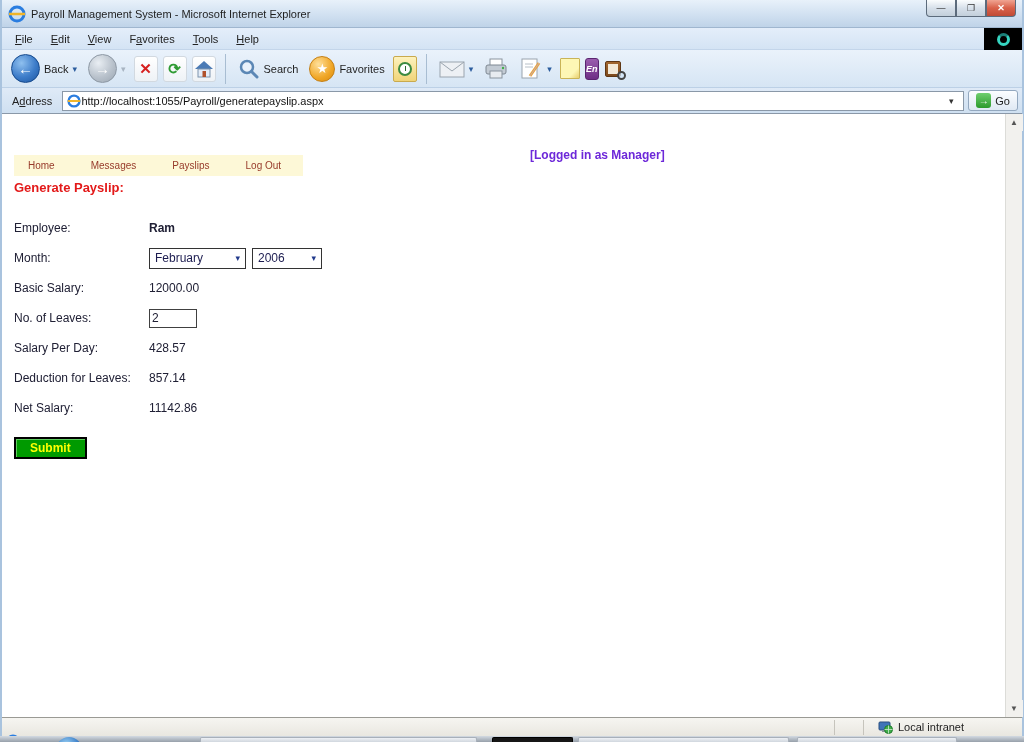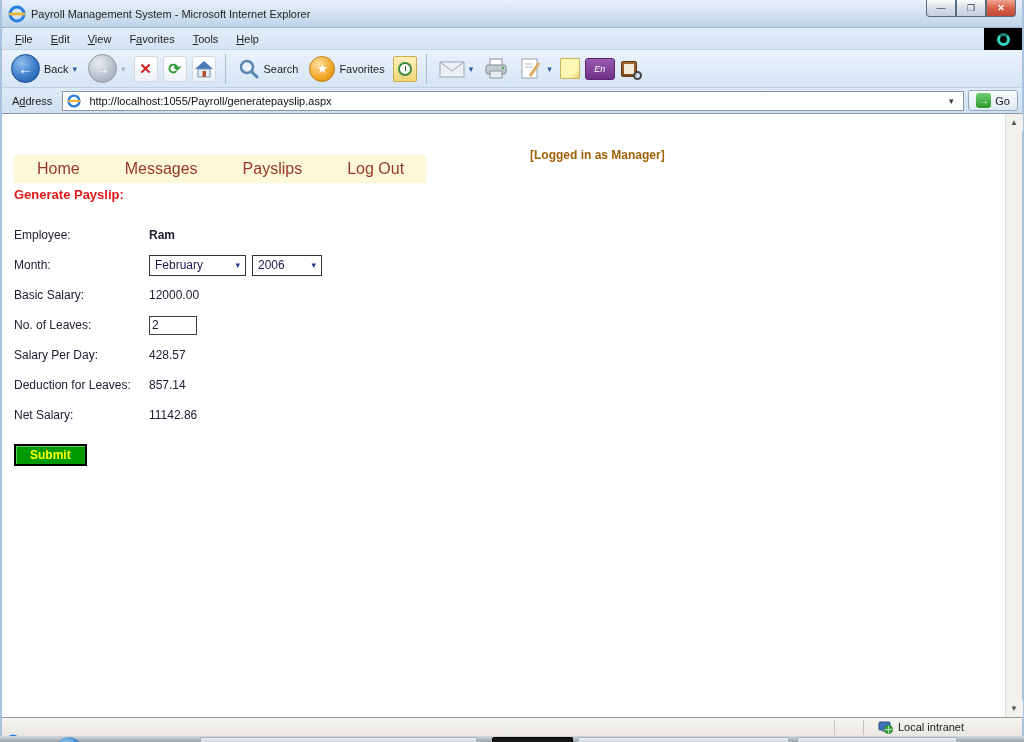--- a/index.html
+++ b/index.html
@@ -37,42 +37,42 @@
   .tile { width:24px; height:26px; background:linear-gradient(#ffffff,#eef2f6); border:1px solid #d2d9e0; border-radius:3px; display:flex; align-items:center; justify-content:center; }
   .stop-x { color:#d61f1f; font-weight:bold; font-size:15px; }
   .refresh-g { color:#2f9b33; font-weight:bold; font-size:15px; }
   .tsep { width:1px; height:30px; background:#a8bdd2; margin:0 4px; }
   .tlabel { font-size:11px; color:#1e1e1e; }
   .fav-circle { width:26px; height:26px; border-radius:50%; background:radial-gradient(circle at 35% 30%, #ffe09a, #f0a626 60%, #d88a10); border:1px solid #c57f12; display:flex; align-items:center; justify-content:center; color:#fff; font-size:13px; }
   .hist-tile { width:24px; height:26px; background:linear-gradient(#fdf2bd,#f0d478); border:1px solid #c9aa4e; border-radius:2px; display:flex; align-items:center; justify-content:center; }
   .clock { width:14px; height:14px; border-radius:50%; border:2px solid #3c8a40; background:#fff; position:relative; }
   .clock:after { content:""; position:absolute; left:5px; top:2px; width:1px; height:5px; background:#2a6a2e; }
   .note-tile { width:20px; height:21px; background:linear-gradient(135deg,#fdf7b5 70%,#e8cf6e); border:1px solid #c9b457; border-radius:1px; }
-  .en-tile { width:30px; height:22px; background:linear-gradient(#9a5cae,#6e2f86); border:1px solid #5a2570; border-radius:3px; color:#fff; font-weight:normal; font-size:9px; font-style:italic; display:flex; align-items:center; justify-content:center; }
+  .en-tile { width:14px; height:22px; background:linear-gradient(#9a5cae,#6e2f86); border:1px solid #5a2570; border-radius:3px; color:#fff; font-weight:bold; font-size:9px; font-style:italic; display:flex; align-items:center; justify-content:center; }
   .res-tile { width:22px; height:22px; position:relative; }
   .res-book { position:absolute; left:1px; top:3px; width:16px; height:16px; background:linear-gradient(#a3672f,#7d4a1d); border:1px solid #5e3614; border-radius:2px; }
   .res-page { position:absolute; left:4px; top:6px; width:10px; height:10px; background:#f2e9d8; }
   .res-mag { position:absolute; right:0; bottom:0; width:9px; height:9px; border:2px solid #444; border-radius:50%; background:rgba(210,230,250,.7); }
 
   
   .addressbar { height:26px; background:linear-gradient(#dfeaf7,#cfe0f1); display:flex; align-items:center; padding:0 4px; gap:4px; border-bottom:1px solid #8a98a8; }
   .addr-label { padding:0 6px; }
-  .addr-input { flex:1; height:20px; background:#fff; border:1px solid #8a98a8; display:flex; align-items:center; padding:0 4px; gap:8px; }
+  .addr-input { flex:1; height:20px; background:#fff; border:1px solid #8a98a8; display:flex; align-items:center; padding:0 4px; gap:0; }
   .addr-url { flex:1; font-size:11px; color:#111; }
   .addr-drop { width:16px; text-align:center; color:#333; font-size:9px; }
   .go-btn { height:21px; display:flex; align-items:center; gap:4px; padding:0 7px; background:linear-gradient(#fbfdff,#dfe9f4); border:1px solid #93a8bf; border-radius:3px; }
   .go-arrow { width:15px; height:15px; border-radius:3px; background:linear-gradient(#6fcf6f,#2c9a2c); color:#fff; font-size:10px; font-weight:bold; display:flex; align-items:center; justify-content:center; }
 
   
   .content { flex:1; background:#fff; display:flex; min-height:0; }
   .page { flex:1; padding:14px 0 0 12px; position:relative; }
   .page-heading { font-size:38px; font-weight:bold; color:#c11b17; letter-spacing:-1px; text-shadow:2px 2px 2px #9a9a9a; display:inline-block; }
-  .logged-in { position:absolute; left:528px; top:34px; font-size:12px; font-weight:bold; color:#a16207; }
+  .logged-in { position:absolute; left:528px; top:34px; font-size:12px; font-weight:bold; color:#6d28d9; }
   .navbar { margin-top:27px; display:inline-flex; background:#fdf8d7; padding:3px 0; }
-  .nav-item { color:#973a2a; font-size:16px; padding:2px 14px 2px 23px; margin-right:8px; cursor:pointer; }
+  .nav-item { color:#973a2a; font-size:10px; padding:2px 14px 2px 14px; margin-right:8px; cursor:pointer; }
   .section-title { margin-top:4px; color:#e31919; font-weight:bold; font-size:13px; }
 
   .form { margin-top:18px; color:#202035; font-size:12px; }
   .frow { display:flex; align-items:center; height:30px; }
   .flabel { width:135px; }
   .fvalue { }
   .bold { font-weight:bold; }
   .combo { height:21px; background:#fff; border:1px solid #333; display:inline-flex; align-items:center; justify-content:space-between; padding:0 5px; margin-right:6px; color:#1c1c50; font-size:12px; }
   .combo .carrow { font-size:9px; color:#223a8c; margin-left:8px; }
   .txt-input { width:48px; height:19px; border:1px solid #404040; font-family:"Liberation Sans",sans-serif; font-size:12px; padding:1px 2px; color:#202035; }

